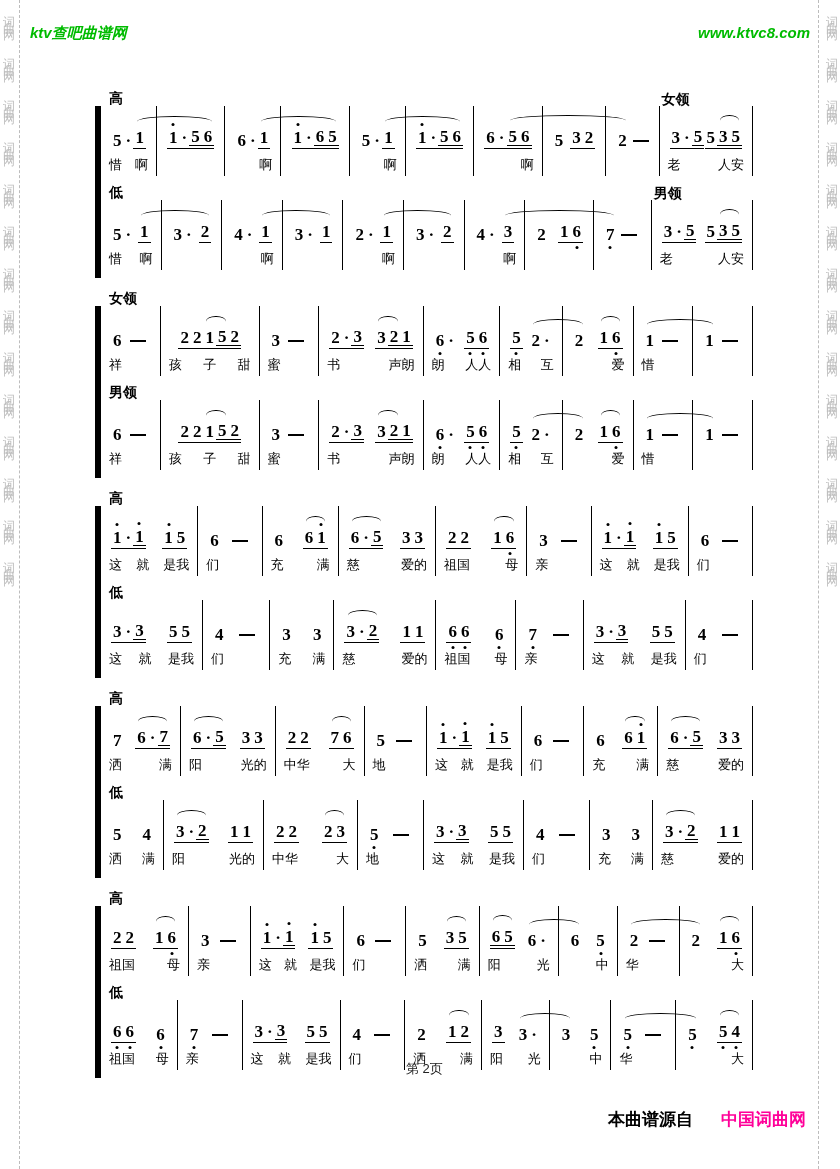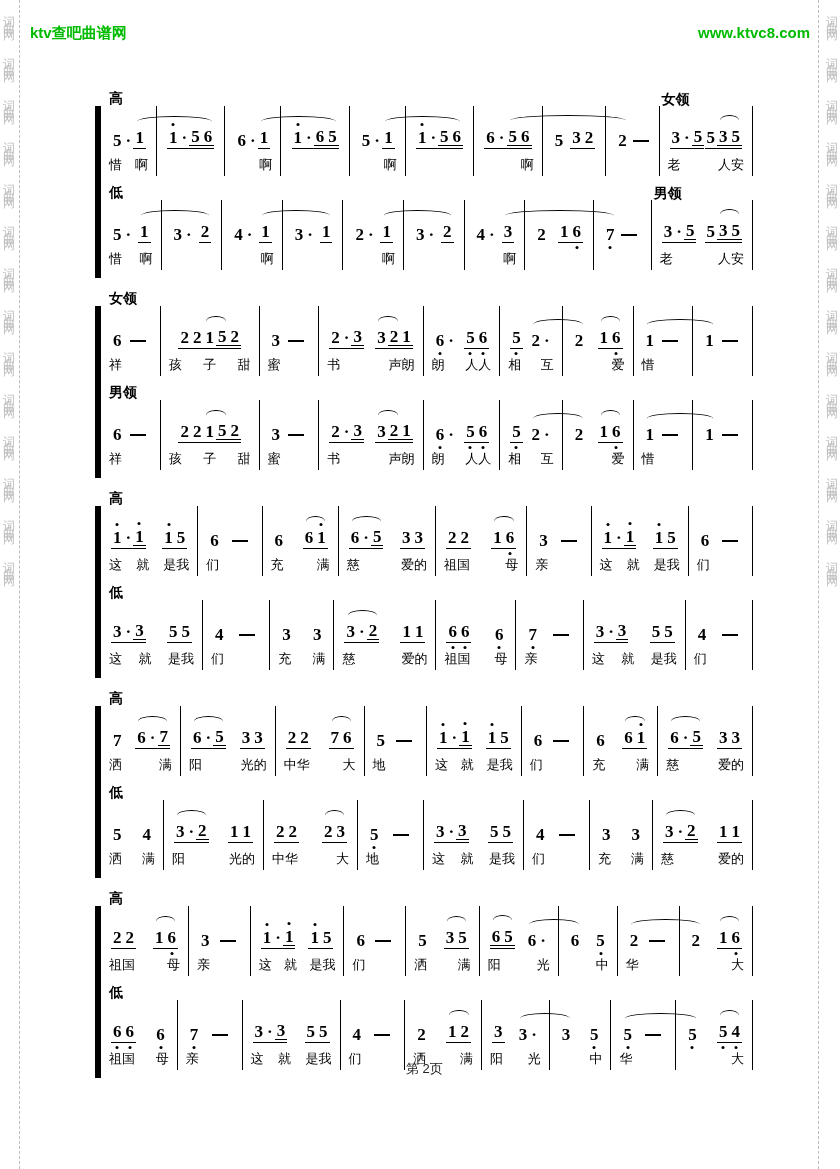--- a/index.html
+++ b/index.html
@@ -43,21 +43,21 @@
 </style>
 </head>
 <body>
 
 <div id="page">
   <div class="wm" style="left: 1px; color: rgb(189, 189, 189);">词曲网 词曲网 词曲网 词曲网 词曲网 词曲网 词曲网 词曲网 词曲网 词曲网 词曲网 词曲网 词曲网 词曲网 </div>
   <div class="wm" style="right: 1px; color: rgb(189, 189, 189);">词曲网 词曲网 词曲网 词曲网 词曲网 词曲网 词曲网 词曲网 词曲网 词曲网 词曲网 词曲网 词曲网 词曲网 </div>
   <div class="vline" style="left:19px"></div>
   <div class="vline" style="right:21px"></div>
 
-  <div class="header" style="color: rgb(0, 187, 0);">
+  <div class="header" style="color: rgb(0, 187, 0); font-style: italic;">
     <span>ktv查吧曲谱网</span>
     <span>www.ktvc8.com</span>
   </div>
 
   <div id="score">
       <div class="system">
         <div class="bracket"></div>
         <div class="vcol">
           <div class="voice">
             <div class="vlabel">高</div>
@@ -1675,13 +1675,17 @@
               <div class="arc" style="left: 523.569px; width: 71.5125px; top: 13px;"></div>
               <div class="arc" style="left: 619.084px; width: 19.325px; top: 10px;"></div>
             </div>
           </div>
         </div>
       </div>
     </div>
 
   <div class="pageno">第 2页</div>
 
+  <div class="source">
+    <span>本曲谱源自</span>
+    <span style="color: rgb(255, 0, 153);">中国词曲网</span>
+  </div>
 </div>
 
 </body></html>

